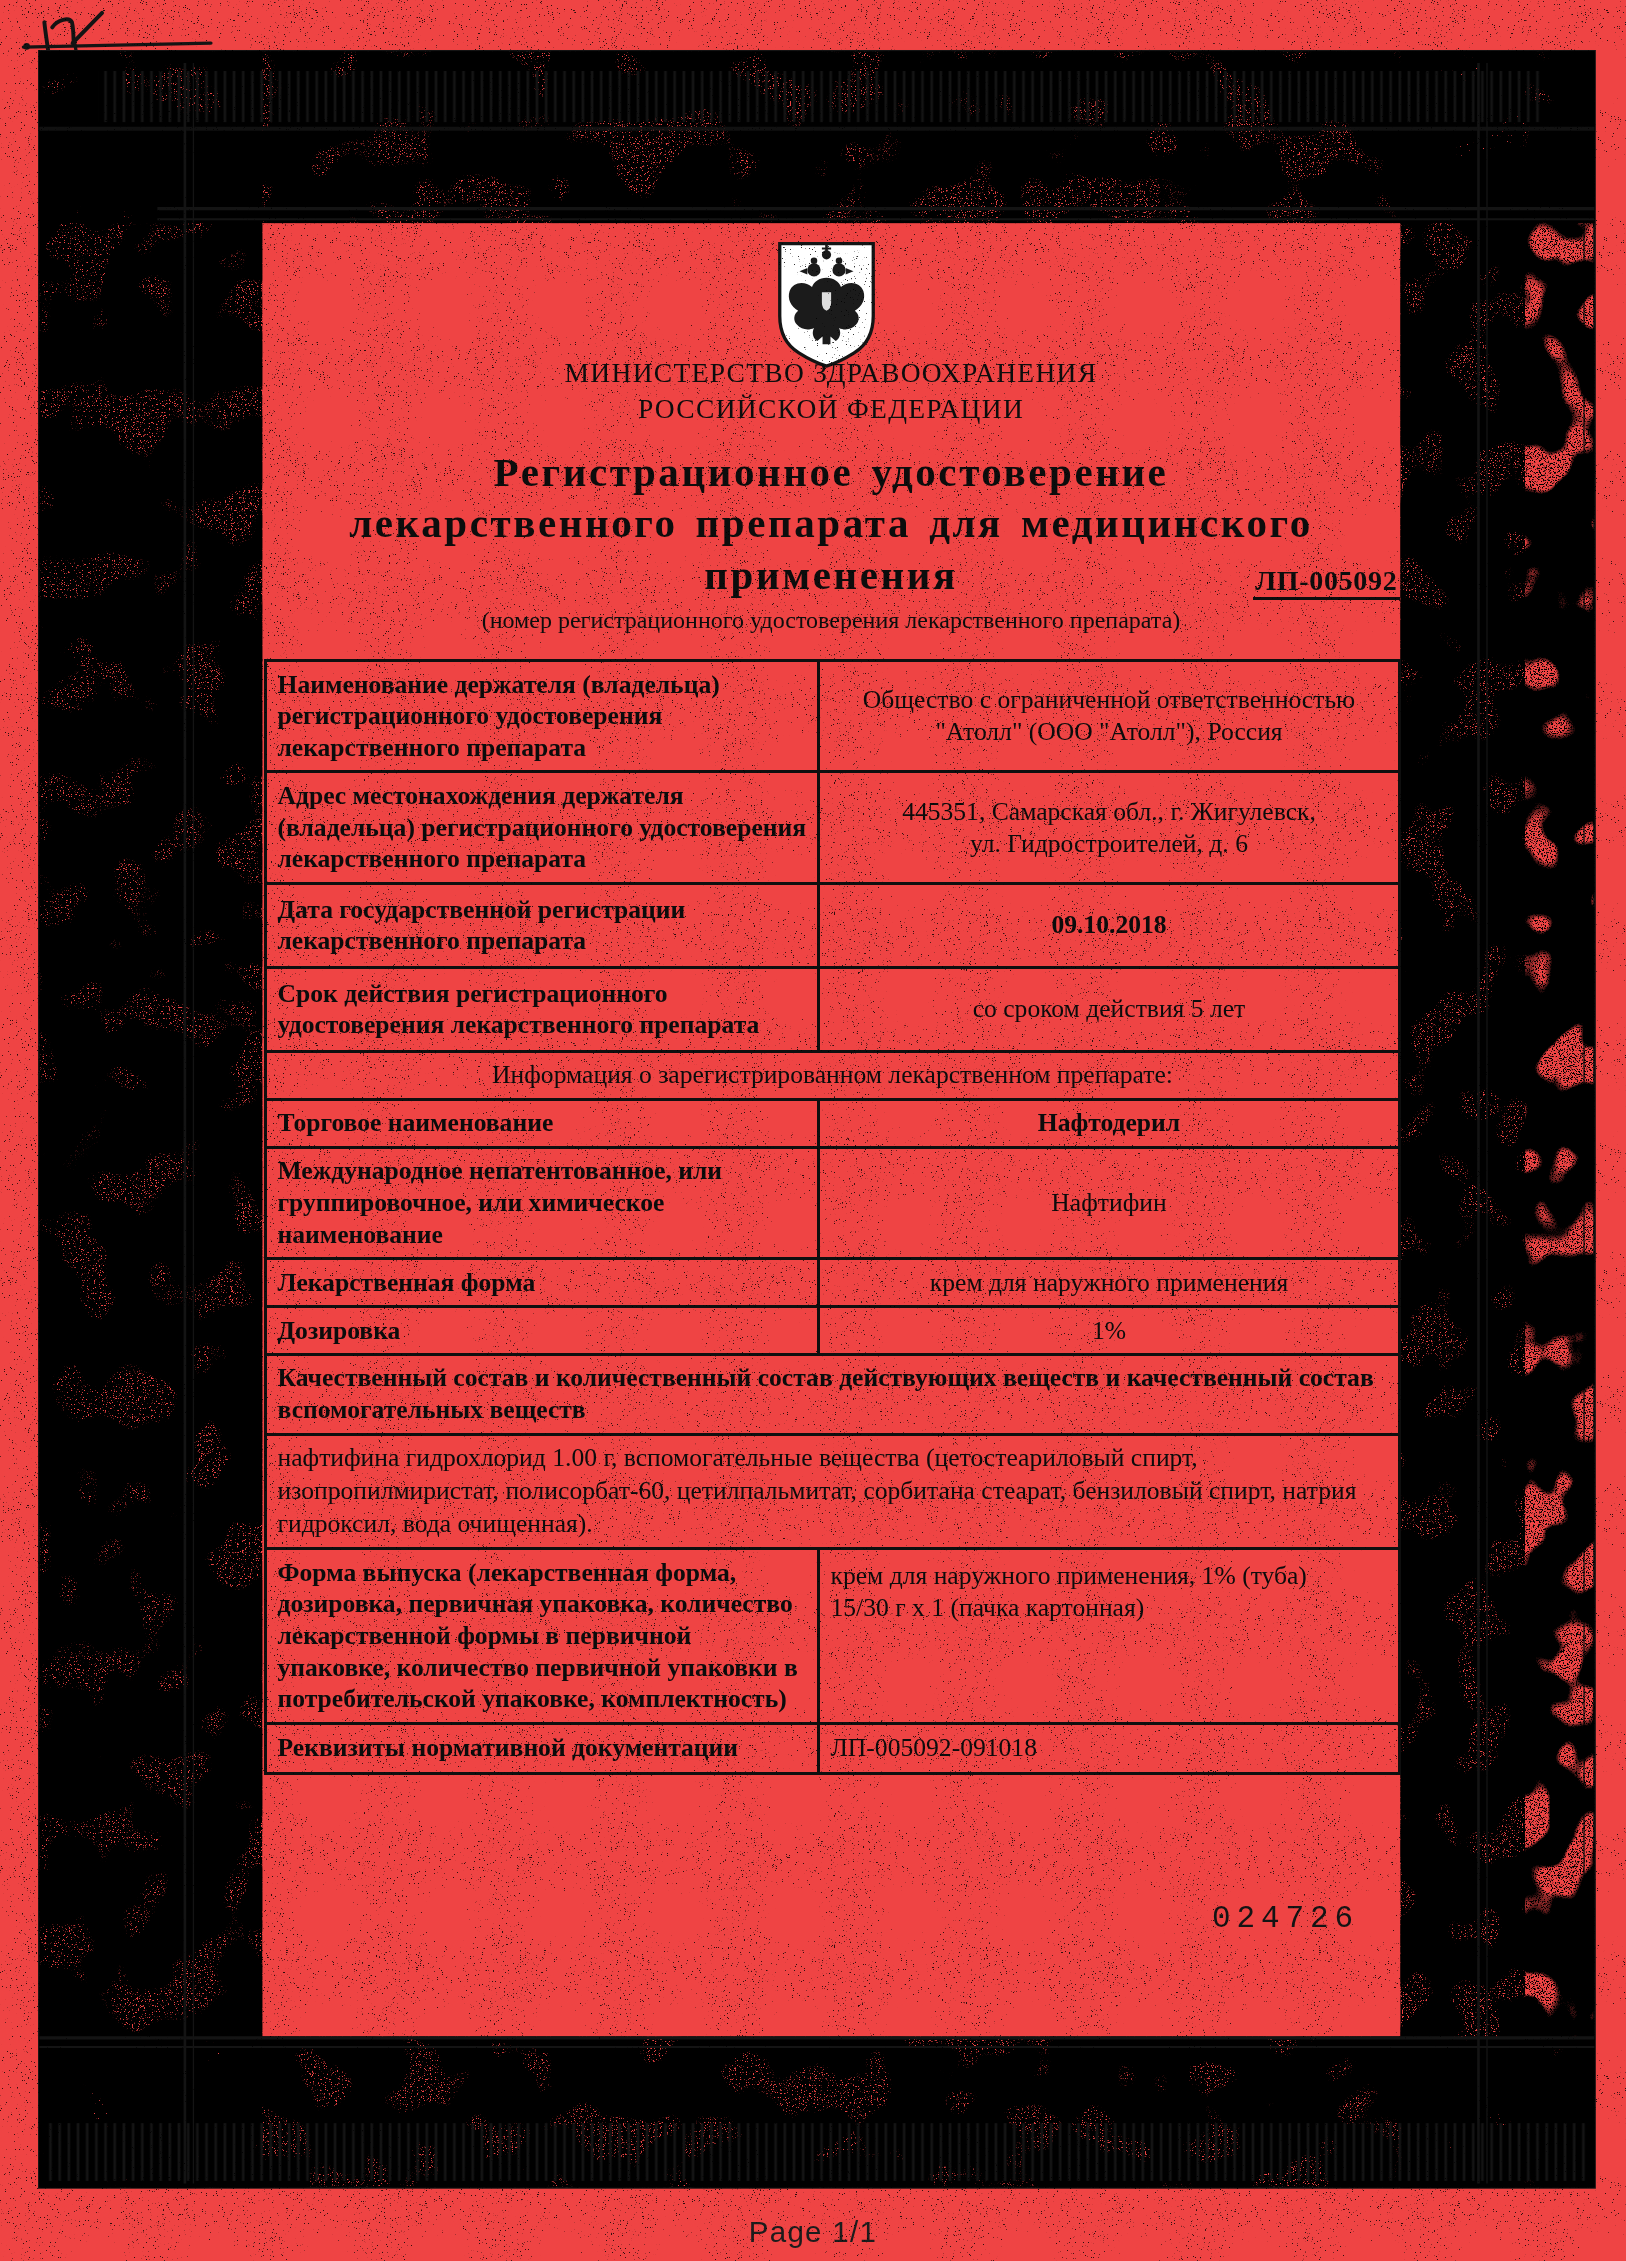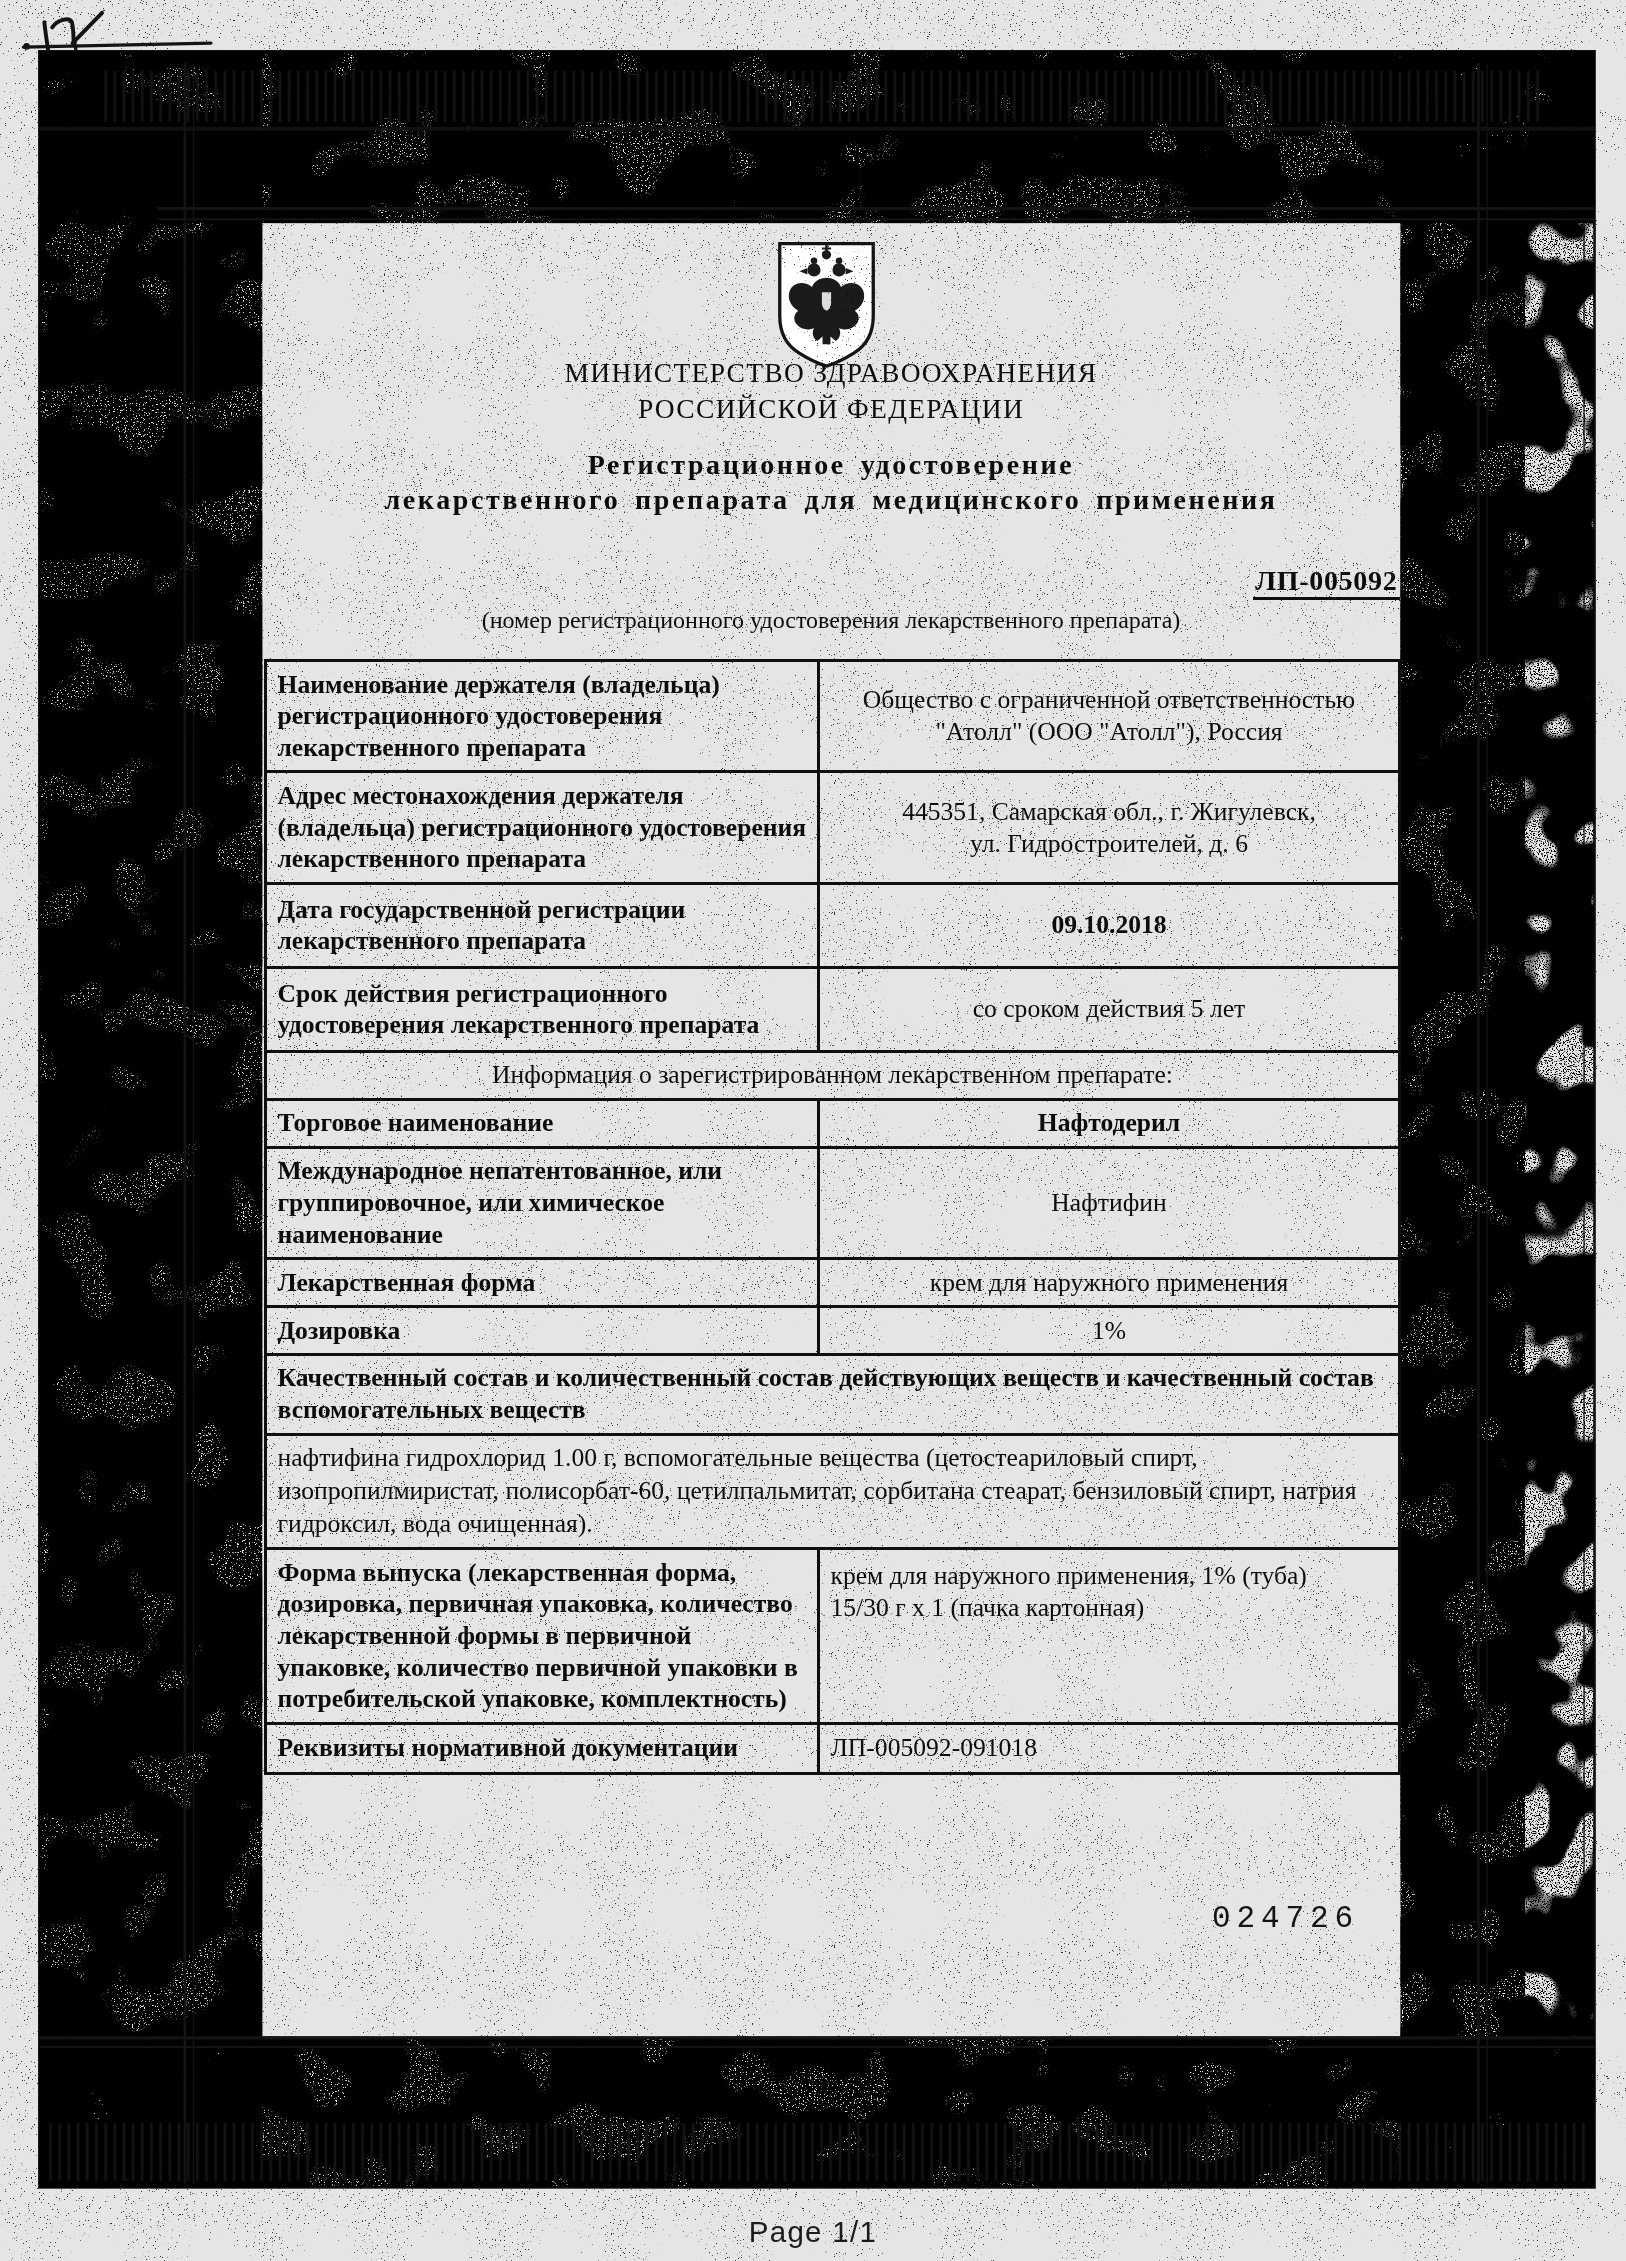--- a/index.html
+++ b/index.html
@@ -1,29 +1,29 @@
 <!DOCTYPE html>
 <html style="font-size:10.5px"><head>
 <meta charset="utf-8">
 <style>
   html,body{margin:0;padding:0;background:#ffffff;}
   .page{
-    position:relative; width:1626px; height:2261px; background:#e5e5e5;
+    position:relative; width:1626px; height:2261px; background:#ef4444;
     font-family:"Liberation Serif","DejaVu Serif",serif; color:#0d0d0d; overflow:hidden;
   }
   .abs{position:absolute;}
   
   .frame-svg{left:0;top:0;width:1626px;height:2261px;z-index:1;}
   
   .content{position:absolute;left:0;top:0;width:1626px;height:2261px;z-index:2;}
   .emblem{left:769px;top:237px;width:115px;height:135px;}
   .ministry{left:262px;top:355px;width:1138px;text-align:center;
     font-size:27.5px;letter-spacing:1.3px;line-height:1.3;font-weight:normal;}
   .doc-title{left:262px;top:447px;width:1138px;text-align:center;
-    font-size:28px;font-weight:bold;letter-spacing:2.6px;word-spacing:5.2px;line-height:1.25;}
+    font-size:41px;font-weight:bold;letter-spacing:2.6px;word-spacing:5.2px;line-height:1.25;}
   .reg-number{left:262px;top:565px;width:1138px;text-align:right;
     font-size:28px;font-weight:bold;letter-spacing:0.7px;}
   .reg-number span{border-bottom:3.3px solid #0d0d0d;padding:0 2.6px 1.3px 2.6px;}
   .reg-caption{left:262px;top:607px;width:1138px;text-align:center;font-size:24px;}
   
   .cert-table{position:absolute;left:264px;top:659px;width:1137px;
     border-collapse:collapse;table-layout:fixed;}
   .cert-table td{border:3.3px solid #0f0f0f;font-size:25.6px;line-height:1.24;
     padding:6.6px 10.5px;vertical-align:middle;color:#0c0c0c;}
   .cert-table td.lbl{font-weight:bold;}

